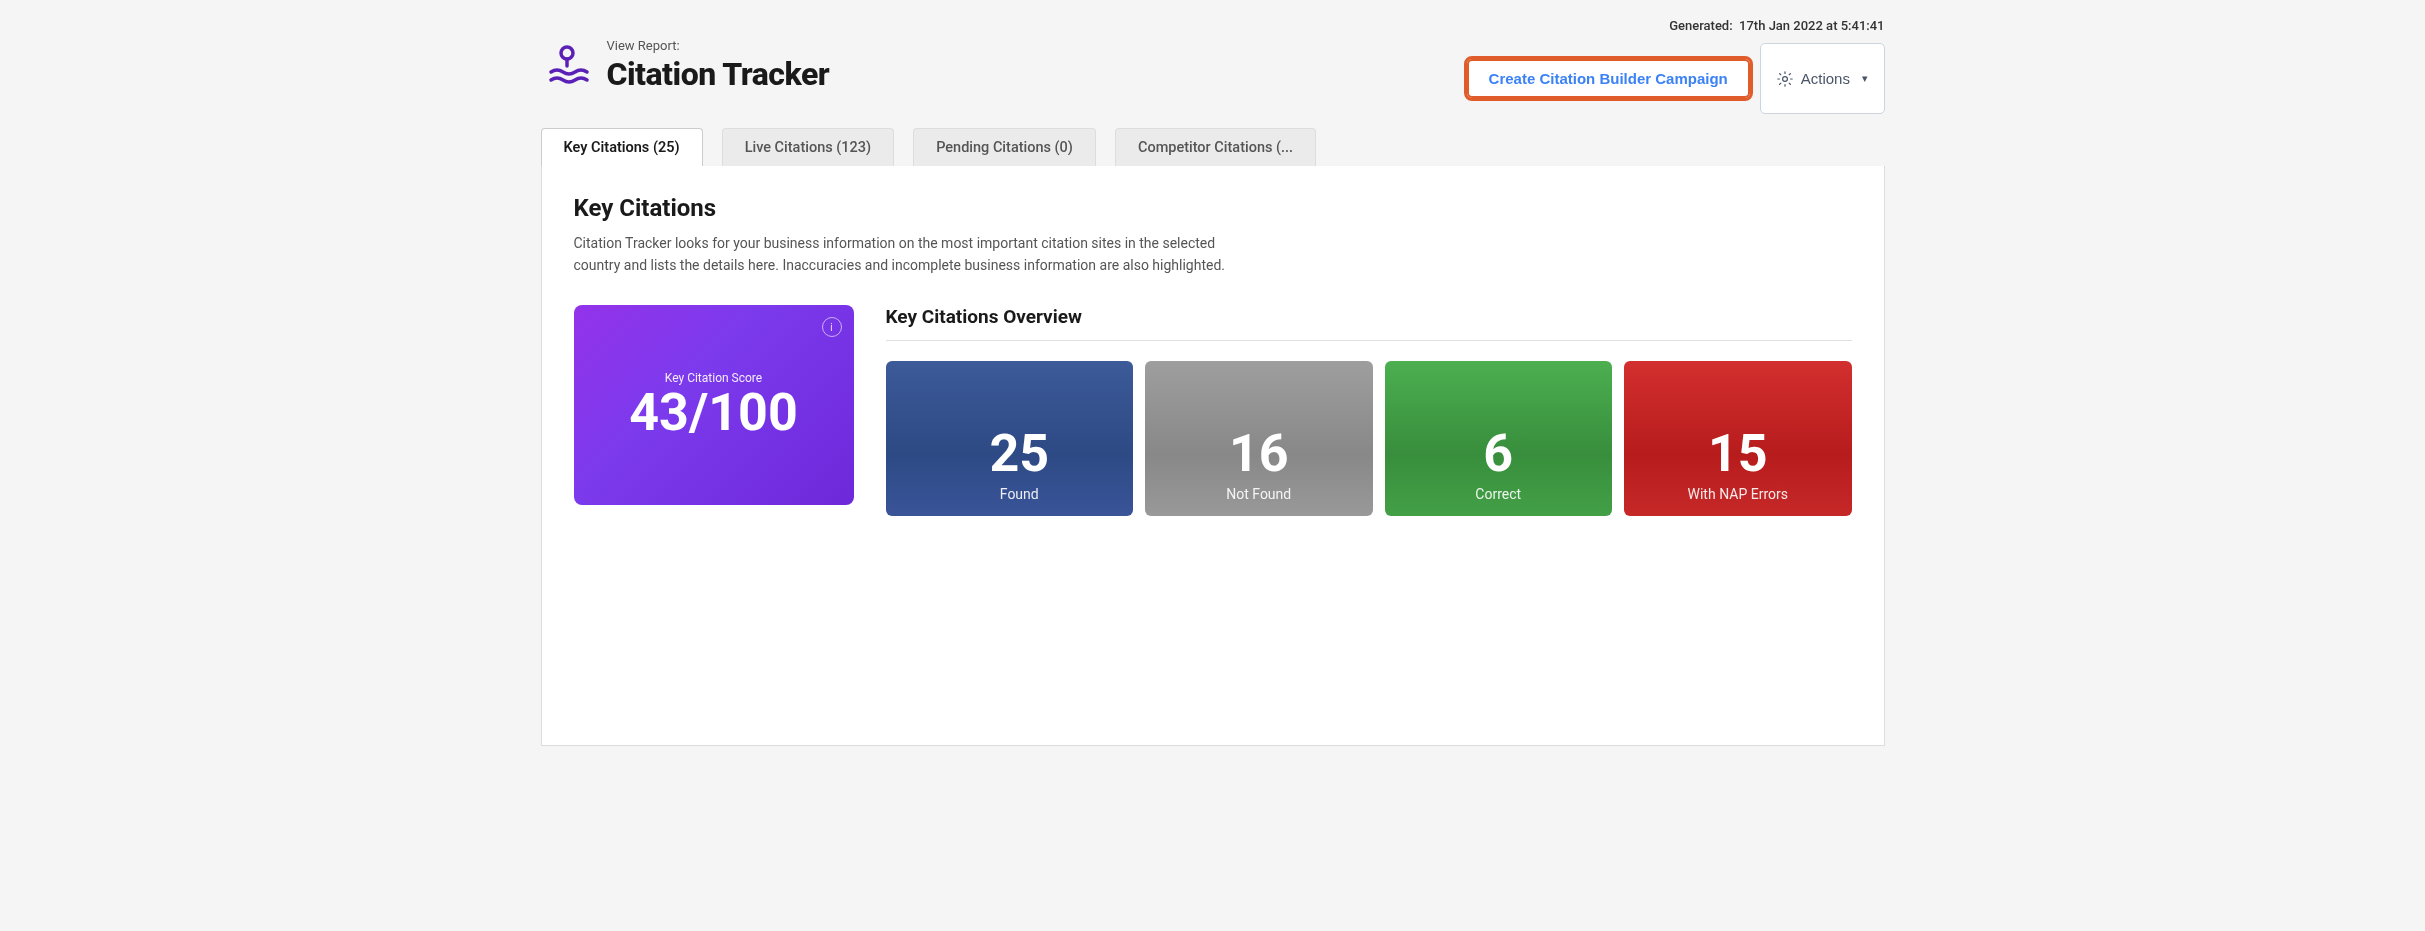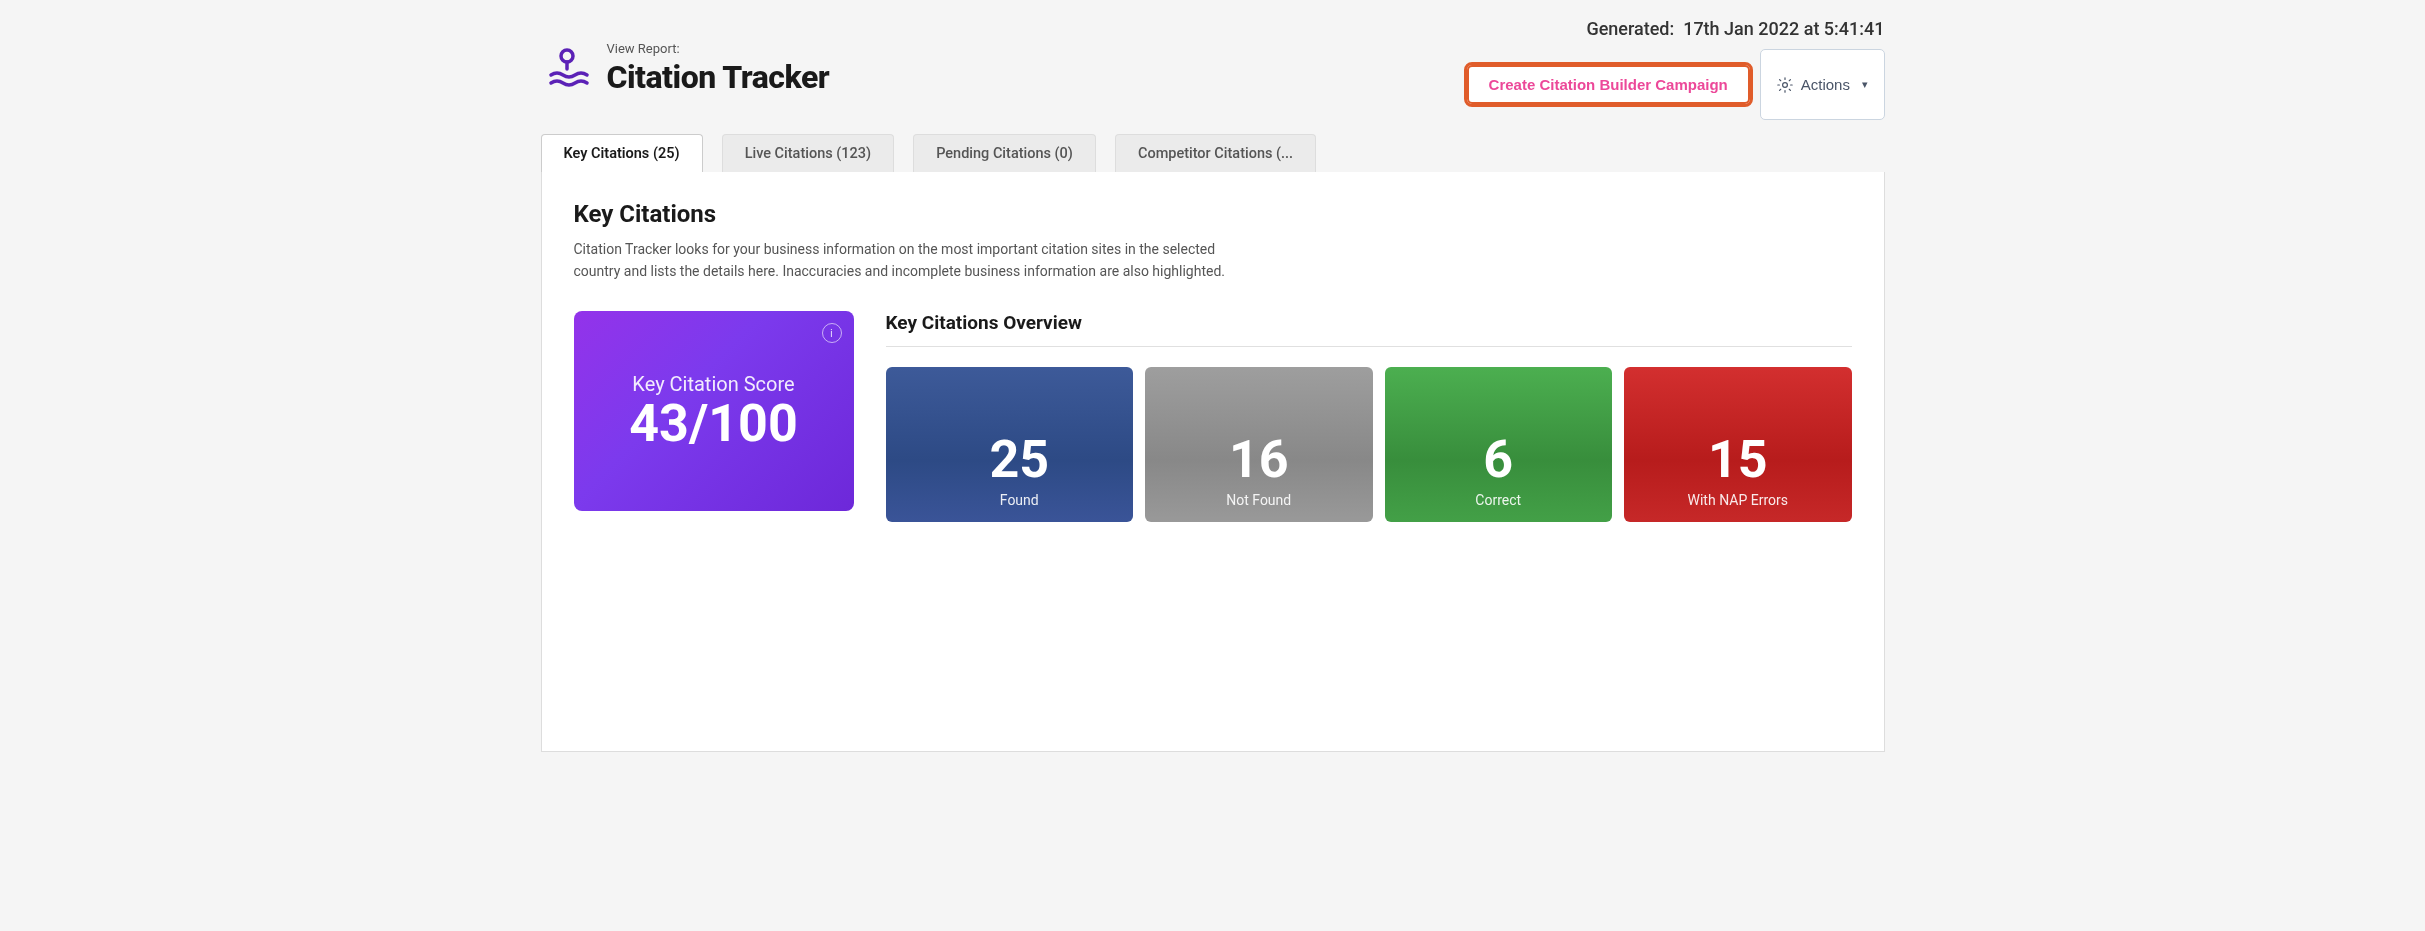--- a/index.html
+++ b/index.html
@@ -65,38 +65,38 @@
     }
 
     .header-right {
       display: flex;
       flex-direction: column;
       align-items: flex-end;
       gap: 10px;
     }
 
     .generated-text {
-      font-size: 18px;
+      font-size: 13px;
       color: #999;
     }
 
     .generated-text span {
       color: #333;
       font-weight: 500;
     }
 
     .header-actions {
       display: flex;
       align-items: center;
       gap: 10px;
     }
 
     .btn-create-campaign {
       background: white;
-      color: #ec4899;
+      color: #3b82f6;
       border: 2.5px solid #e05c2a;
       border-radius: 5px;
       padding: 9px 20px;
       font-size: 15px;
       font-weight: 600;
       cursor: pointer;
       white-space: nowrap;
       outline: 3px solid #e05c2a;
       outline-offset: 0px;
     }
@@ -195,21 +195,21 @@
       border-radius: 8px;
       display: flex;
       flex-direction: column;
       align-items: center;
       justify-content: center;
       position: relative;
       color: white;
     }
 
     .score-card-label {
-      font-size: 20px;
+      font-size: 12px;
       font-weight: 400;
       color: rgba(255,255,255,0.9);
       margin-bottom: 2px;
     }
 
     .score-card-value {
       font-size: 52px;
       font-weight: 700;
       color: white;
       line-height: 1;

